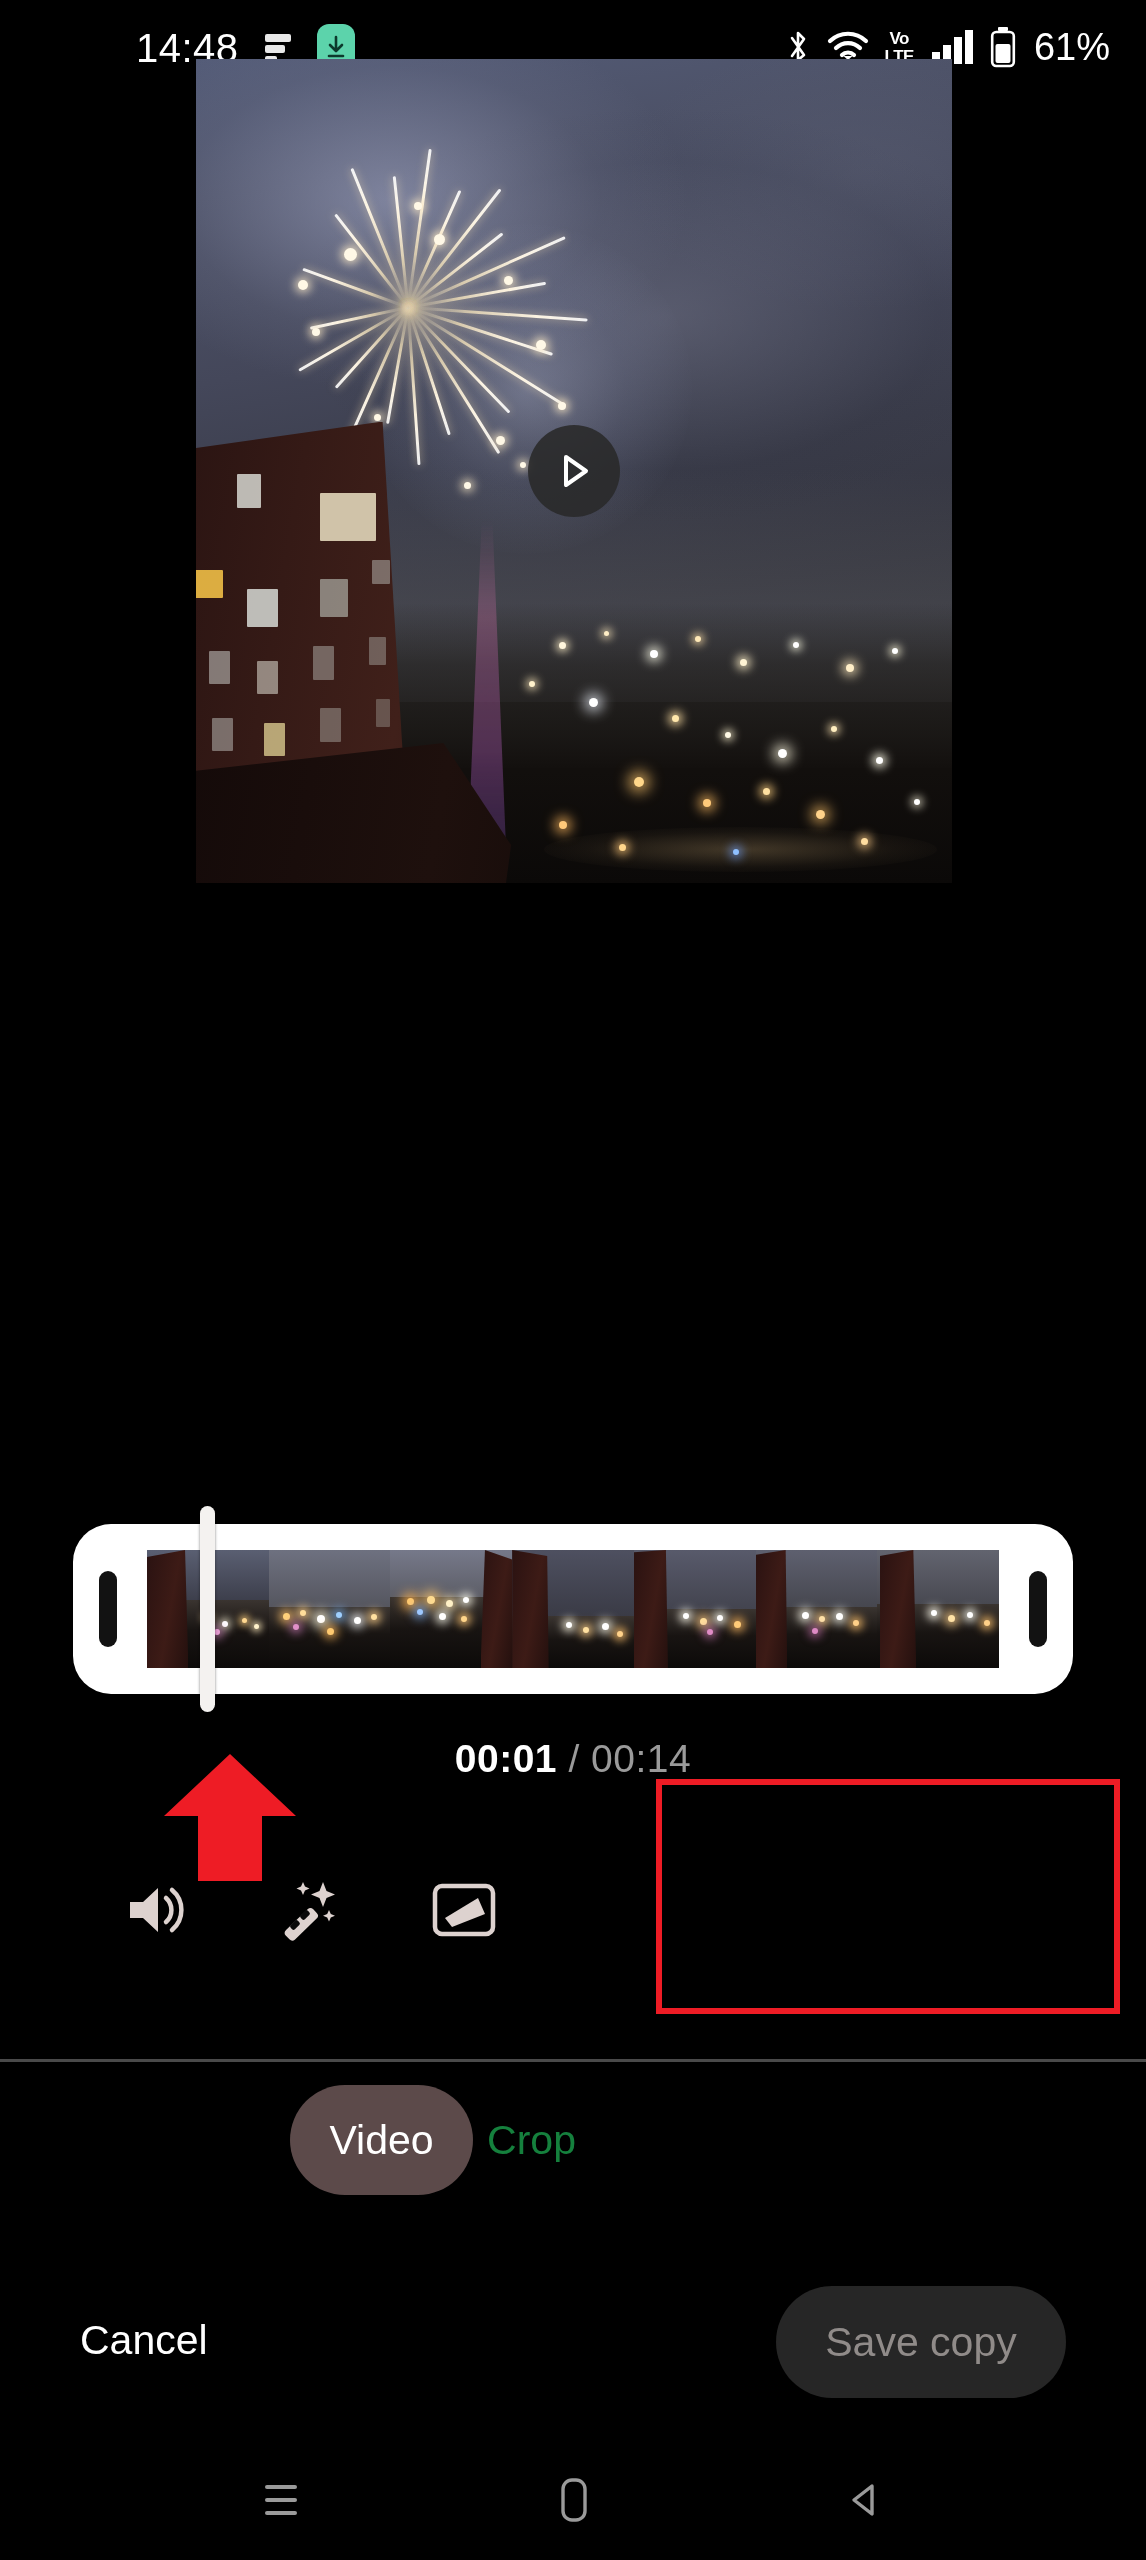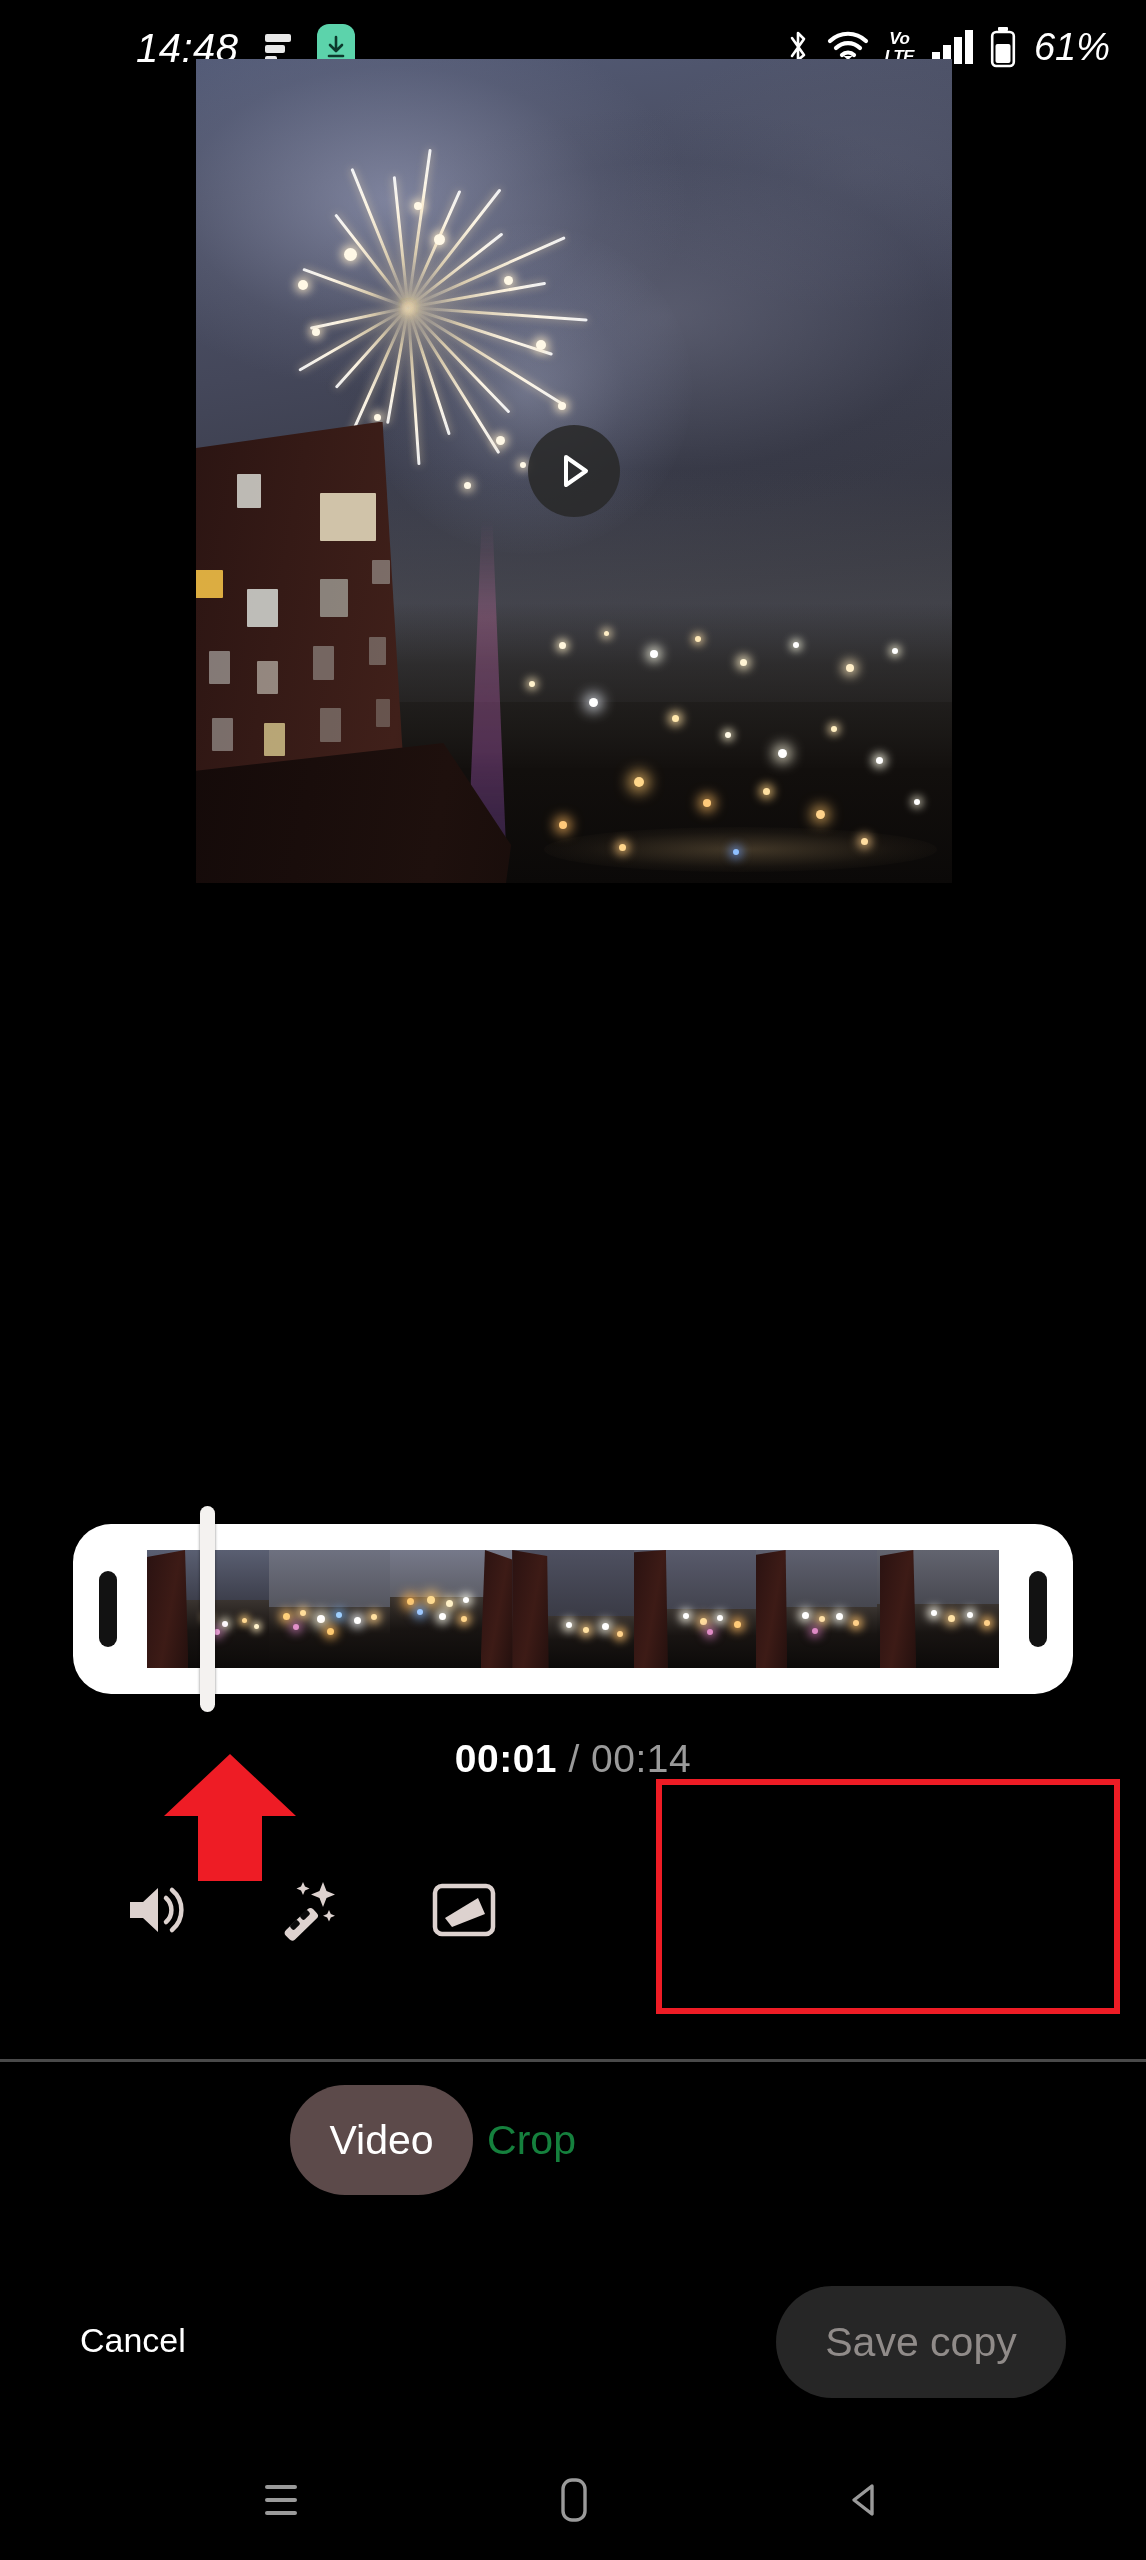--- a/index.html
+++ b/index.html
@@ -5,21 +5,21 @@
   * { margin:0; padding:0; box-sizing:border-box; }
   html, body {
     width:1146px; height:2560px;
     background:#000; overflow:hidden;
     font-family:"Liberation Sans", sans-serif;
     -webkit-font-smoothing:antialiased;
   }
   .phone { position:relative; width:1146px; height:2560px; background:#000; }
 
   
-  .statusbar { position:absolute; left:0; top:0; width:1146px; height:92px;font-style:italic; }
+  .statusbar { position:absolute; left:0; top:0; width:1146px; height:92px; }
   .sb-left { position:absolute; left:136px; top:24px; display:flex; align-items:center; gap:22px; }
   .sb-time { color:#fff; font-size:40px; letter-spacing:0.5px; line-height:46px; }
   .sb-right { position:absolute; right:36px; top:26px; display:flex; align-items:center; gap:16px; }
   .sb-batt-pct { color:#fff; font-size:38px; line-height:42px; margin-left:2px; }
   .icon { display:block; }
 
   .dl-badge {
     width:38px; height:47px; border-radius:12px;
     background:#5cd3ab; display:flex; align-items:center; justify-content:center;
   }
@@ -165,21 +165,21 @@
     display:flex; align-items:center; justify-content:center;
     font-size:41px; line-height:46px;
   }
   .tab-active { background:#5c4a4a; border-radius:60px; color:#ffffff; }
   .tab-idle { color:#15803d; }
 
   
   .cancel-btn {
     position:absolute; left:80px; top:2300px; width:240px; height:80px;
     display:flex; align-items:center;
-    color:#ffffff; font-size:34px; line-height:46px;
+    color:#ffffff; font-size:41px; line-height:46px;
   }
   .save-btn {
     position:absolute; left:776px; top:2286px; width:290px; height:112px;
     border-radius:56px; background:#262626;
     display:flex; align-items:center; justify-content:center;
     color:#908b89; font-size:41px; line-height:46px;
   }
 
   
   .navbar { position:absolute; left:0; top:2440px; width:1146px; height:120px; }

